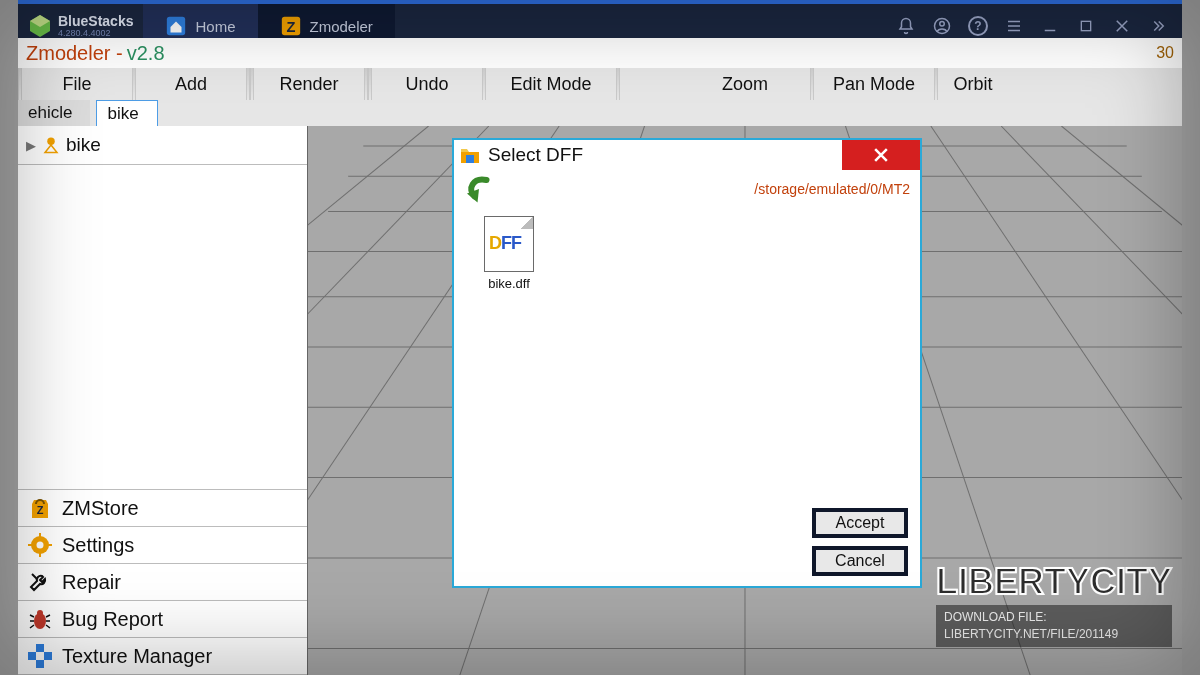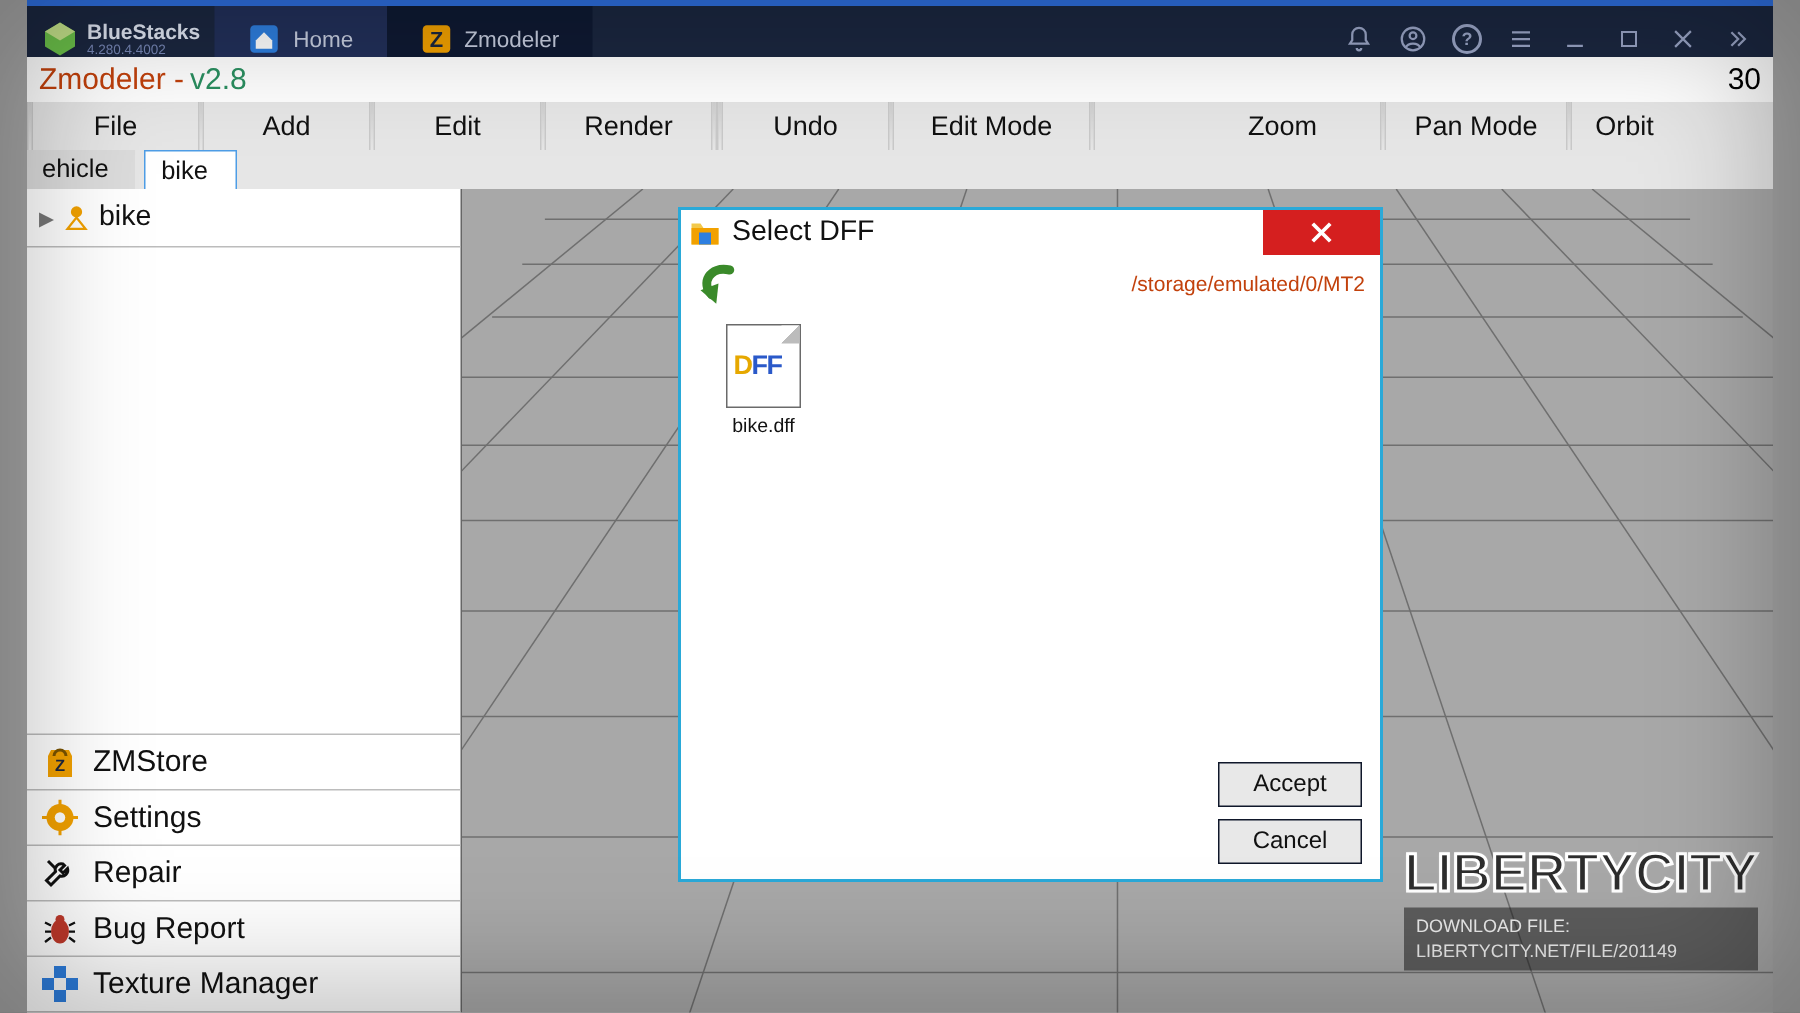--- a/index.html
+++ b/index.html
@@ -22,21 +22,21 @@
 .sys-icons { display: flex; align-items: center; gap: 16px; padding-right: 14px; color: #9aa5c6; }
 .sys-icons .sys { width: 20px; height: 20px; display: flex; align-items: center; justify-content: center; cursor: pointer; }
 .sys svg { stroke: #9aa5c6; }
 .sys.help { border: 2px solid #9aa5c6; border-radius: 50%; font-size: 12px; font-weight: 700; color: #9aa5c6; }
 
 
 .app { position: absolute; top: 38px; left: 18px; right: 18px; bottom: 0; background: #fff; }
 .app-title { height: 30px; display: flex; align-items: center; padding: 0 8px; font-size: 20px; background: #fff; }
 .app-title .name { color: #c2410c; }
 .app-title .ver { color: #2a8f60; margin-left: 4px; }
-.app-title .right-num { margin-left: auto; color: #000000; font-size: 20px; }
+.app-title .right-num { margin-left: auto; color: #a16207; font-size: 16px; }
 .menu-bar { height: 32px; background: #e6e6e6; display: flex; align-items: stretch; font-size: 18px; color: #111; }
 .menu-item { display: flex; align-items: center; justify-content: center; padding: 0 8px; cursor: pointer; }
 .menu-sep { width: 4px; background: linear-gradient(#cfcfcf,#e6e6e6); border-left:1px solid #c9c9c9; border-right:1px solid #c9c9c9; }
 .menu-item.file{width:110px}.menu-item.add{width:110px}.menu-item.edit{width:110px}.menu-item.render{width:110px}.menu-item.about{width:110px}.menu-item.undo{width:110px}.menu-item.editmode{width:130px}.menu-item.zoom{width:130px;margin-left:60px}.menu-item.panmode{width:120px}.menu-item.orbit{width:70px}
 
 .tab-strip { height: 26px; background: #e6e6e6; display: flex; align-items: flex-end; font-size: 17px; color: #111; }
 .doc-tab { padding: 2px 18px 2px 10px; height: 26px; display:flex; align-items:center; cursor:pointer; }
 .doc-tab.vehicle { background: #dcdcdc; }
 .doc-tab.bike { background: #fff; border: 1px solid #4e9de6; border-bottom: none; margin-left: 6px; color:#111; }
 
@@ -66,21 +66,21 @@
 .back-arrow { width: 36px; height: 36px; }
 .path-text { margin-left: auto; font-size: 14px; color: #c2410c; }
 .file-grid { padding: 8px 20px; }
 .file-item { width: 70px; display:flex; flex-direction:column; align-items:center; gap:4px; cursor:pointer; }
 .file-thumb { width: 50px; height: 56px; border:1px solid #6a6a6a; background:#fff; position:relative; }
 .file-thumb::before { content:""; position:absolute; top:0; right:0; width:12px; height:12px; background:linear-gradient(135deg,#fff 49%, #bcbcbc 50%); }
 .file-thumb .dff { position:absolute; left:4px; top:16px; font-weight:900; font-size:18px; letter-spacing:-1px; }
 .file-thumb .dff .d{ color:#e6a800; } .file-thumb .dff .ff{ color:#2a59c9; }
 .file-name { font-size: 13px; color:#111; }
 .dialog-buttons { position:absolute; right: 12px; bottom: 10px; display:flex; flex-direction:column; gap:8px; }
-.dbtn { width: 96px; height: 30px; background:#e8e8e8; border:1px solid #0f172a; font-size:16px; color:#111; display:flex; align-items:center; justify-content:center; cursor:pointer; }
+.dbtn { width: 96px; height: 30px; background:#e8e8e8; border:4px solid #0f172a; font-size:16px; color:#111; display:flex; align-items:center; justify-content:center; cursor:pointer; }
 
 
 .watermark { position:absolute; right: 28px; bottom: 28px; text-align:left; }
 .watermark .logo { font-family: Impact, "Arial Black", sans-serif; font-size: 36px; color:#2d2d2d; -webkit-text-stroke: 2px #fff; letter-spacing: 0px; font-weight:900; text-shadow: 0 0 2px #fff; }
 .watermark .dl { background: rgba(30,30,30,0.55); color:#eaeaea; font-size:12px; padding:4px 8px; margin-top:2px; line-height:1.4; font-family: Arial, sans-serif; }
 .vignette { position:absolute; inset:0; pointer-events:none; box-shadow: inset 0 0 80px 20px rgba(0,0,0,0.25); }
 </style>
 </head>
 <body>
 
@@ -162,21 +162,20 @@
       <span class="name">Zmodeler - </span>
       <span class="ver">v2.8</span>
       <span class="right-num">30</span>
     </div>
     <div class="menu-bar">
       <div class="menu-sep"></div>
         <div class="menu-item file">File</div>
       <div class="menu-sep"></div>
         <div class="menu-item add">Add</div>
       <div class="menu-sep"></div>
-        <div class="menu-item edit">Edit</div>
       <div class="menu-sep"></div>
         <div class="menu-item render">Render</div>
       <div class="menu-sep"></div>
       <div class="menu-sep"></div>
         <div class="menu-item undo">Undo</div>
       <div class="menu-sep"></div>
         <div class="menu-item editmode">Edit Mode</div>
       <div class="menu-sep"></div>
         <div class="menu-item zoom">Zoom</div>
       <div class="menu-sep"></div>

